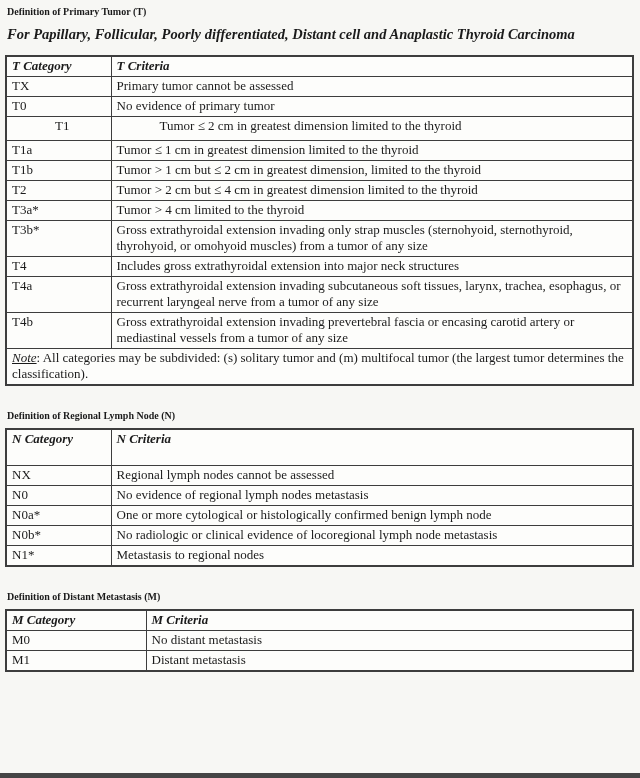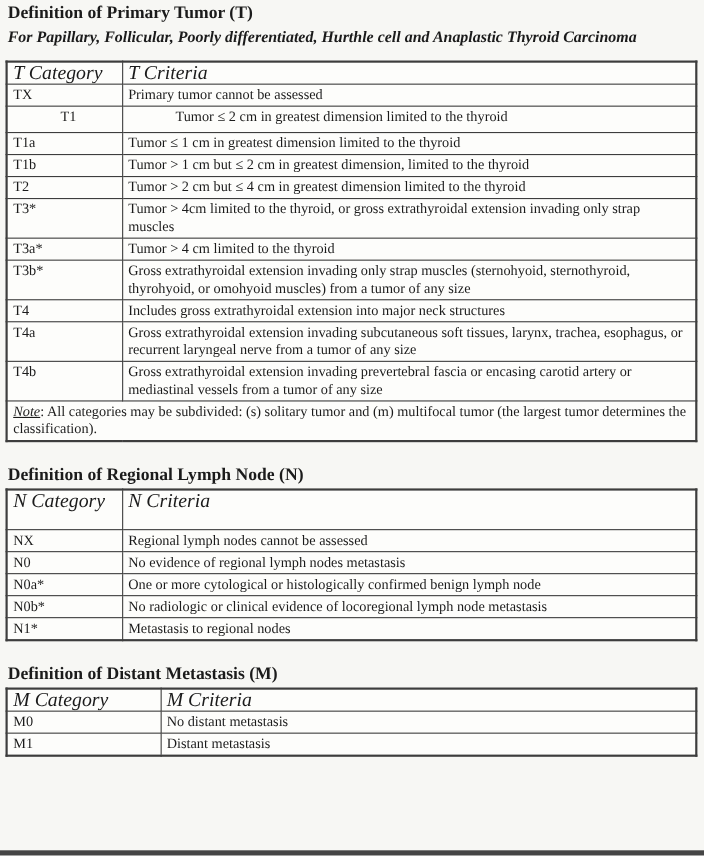--- a/index.html
+++ b/index.html
@@ -17,21 +17,21 @@
     margin:0;
     background:var(--bg);
     color:var(--fg);
     font-family:"Liberation Serif","DejaVu Serif",serif;
     padding:3px 6px 0 5px;
     overflow:hidden;
   }
   .doc-section{margin:0;}
   .section-n,.section-m{margin-top:21px;}
   h2.sec-title{
-    font-size:16px;
+    font-size:10px;
     font-weight:bold;
     margin:0 0 3px 2px;
     line-height:18px;
   }
   p.subtitle{
     font-size:14.5px;
     font-weight:bold;
     font-style:italic;
     margin:2px 0 10px 2px;
     line-height:21px;
@@ -48,23 +48,23 @@
   table.staging td{
     border:1px solid var(--bd);
     font-size:13px;
     line-height:16px;
     padding:1px 5px 2px 5px;
     vertical-align:top;
     text-align:left;
     overflow:hidden;
   }
   table.staging thead th{
-    font-weight:normal;
+    font-weight:bold;
     font-style:italic;
-    font-size:18px;
+    font-size:13px;
   }
   .table-t col.cat-col,
   .table-n col.cat-col{width:105px;}
   .table-m col.cat-col{width:140px;}
   .table-n thead th{height:36px;}
   td.sub{text-align:right;padding-right:7px;margin-top:20px;}
   td.tall{padding-bottom:13px;}
   .table-t td.tall{padding-bottom:6px;padding-left:48px;}
   td.note i{font-style:italic;text-decoration:underline;}
   .bottom-bar{
@@ -74,56 +74,56 @@
     background:var(--bar);
   }
 </style>
 </head>
 <body>
 
 <div class="page">
 
   <section class="doc-section section-t">
     <h2 class="sec-title">Definition of Primary Tumor (T)</h2>
-    <p class="subtitle">For Papillary, Follicular, Poorly differentiated, Hurthle cell and Anaplastic Thyroid Carcinoma</p>
+    <p class="subtitle">For Papillary, Follicular, Poorly differentiated, Distant cell and Anaplastic Thyroid Carcinoma</p>
     <table class="staging table-t">
       <colgroup>
           <col class="cat-col">
           <col>
         </colgroup>
       <thead>
         <tr>
           <th>T Category</th>
           <th>T Criteria</th>
         </tr>
       </thead>
       <tbody>
           <tr>
             <td class="">TX</td>
             <td class="">Primary tumor cannot be assessed</td>
           </tr>
           <tr>
+            <td class="">T0</td>
+            <td class="">No evidence of primary tumor</td>
+          </tr>
+          <tr>
             <td class=" tall">T1</td>
             <td class="tall">Tumor ≤ 2 cm in greatest dimension limited to the thyroid</td>
           </tr>
           <tr>
             <td class="sub">T1a</td>
             <td class="">Tumor ≤ 1 cm in greatest dimension limited to the thyroid</td>
           </tr>
           <tr>
             <td class="sub">T1b</td>
             <td class="">Tumor &gt; 1 cm but ≤ 2 cm in greatest dimension, limited to the thyroid</td>
           </tr>
           <tr>
             <td class="">T2</td>
             <td class="">Tumor &gt; 2 cm but ≤ 4 cm in greatest dimension limited to the thyroid</td>
-          </tr>
-          <tr>
-            <td class="">T3*</td>
-            <td class="">Tumor &gt; 4cm limited to the thyroid, or gross extrathyroidal extension invading only strap muscles</td>
           </tr>
           <tr>
             <td class="sub">T3a*</td>
             <td class="">Tumor &gt; 4 cm limited to the thyroid</td>
           </tr>
           <tr>
             <td class="sub">T3b*</td>
             <td class="">Gross extrathyroidal extension invading only strap muscles (sternohyoid, sternothyroid, thyrohyoid, or omohyoid muscles) from a tumor of any size</td>
           </tr>
           <tr>

